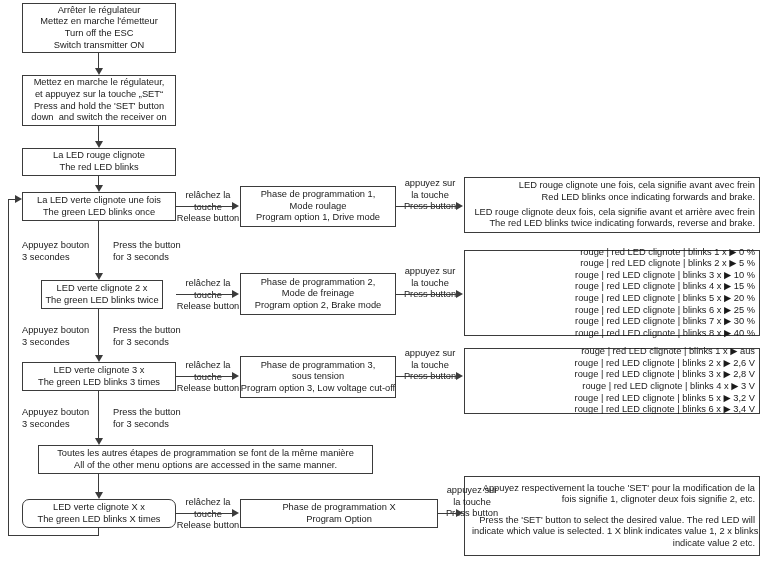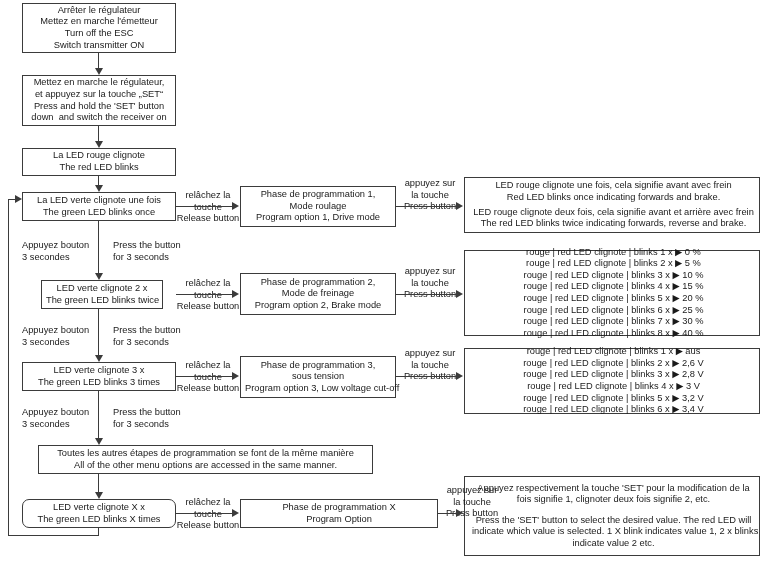--- a/index.html
+++ b/index.html
@@ -12,27 +12,28 @@
   }
   #canvas{position:relative;width:765px;height:562px;}
 
   .box{
     position:absolute;
     border:1.4px solid #3b3b3b;
     background:#ffffff;
     box-sizing:border-box;
     display:flex;
     flex-direction:column;
+    align-items:center;
     justify-content:center;
     font-size:9.3px;
     line-height:11.6px;
     text-align:center;
     padding:2px 4px;
   }
-  .box.left-align{align-items:flex-start;text-align:center;padding-left:7px;}
+  .box.left-align{align-items:flex-start;text-align:right;padding-left:7px;}
   .box .ln{white-space:pre;}
   .box.left-align .ln{width:100%;}
   .spacer{height:9px;}
 
   .lbl{
     position:absolute;
     font-size:9.3px;
     line-height:11.6px;
     text-align:center;
     white-space:pre;

